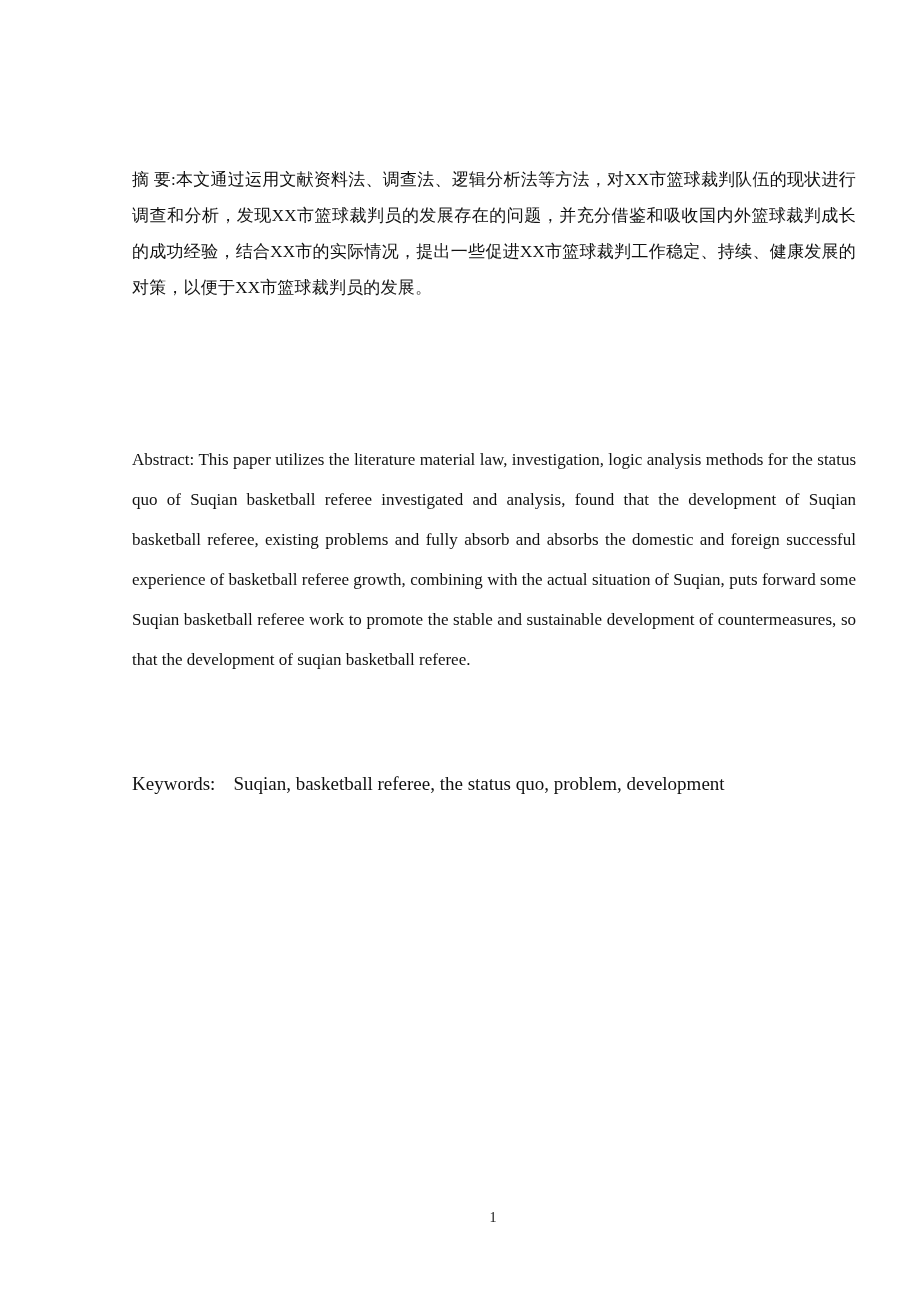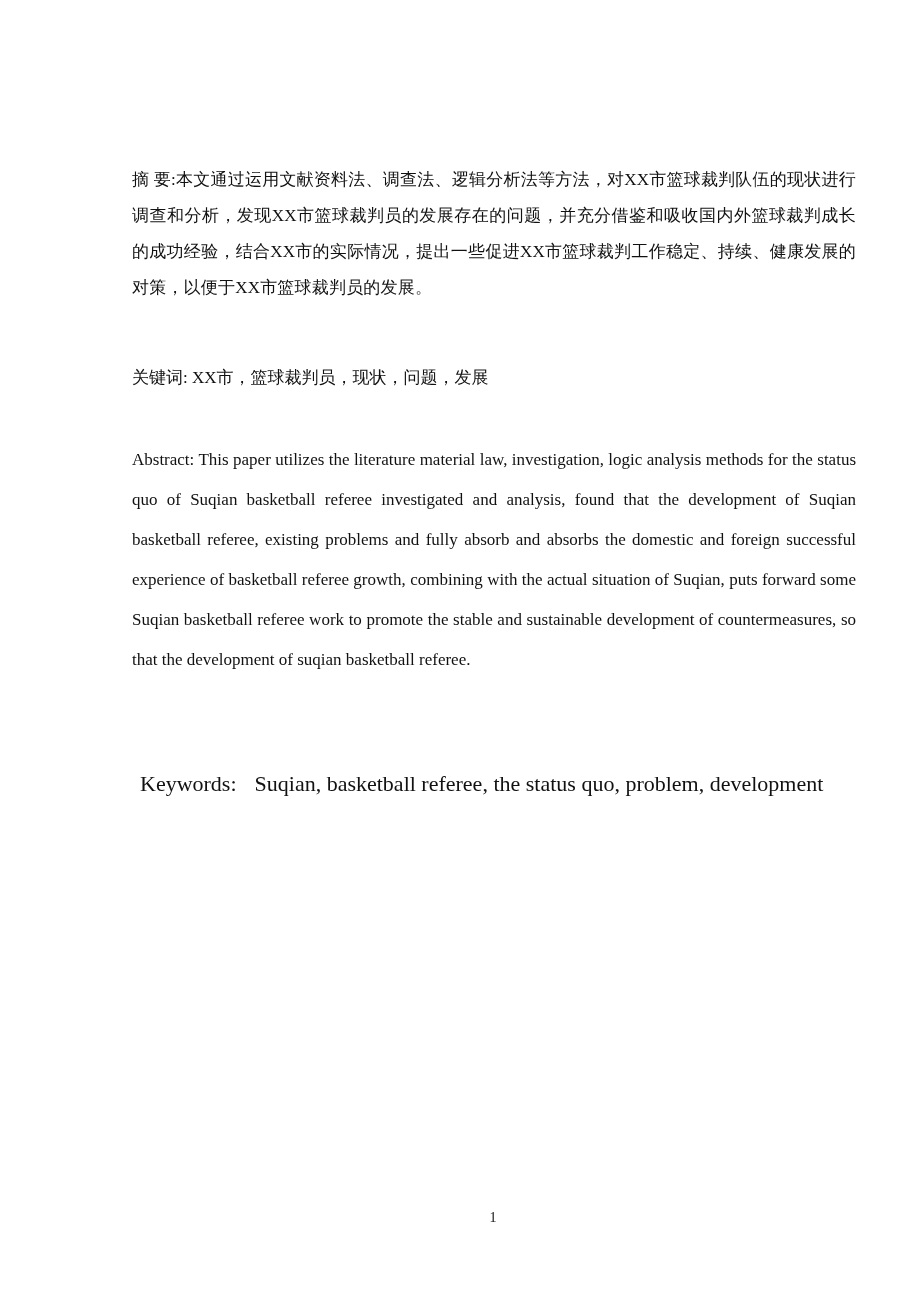--- a/index.html
+++ b/index.html
@@ -51,23 +51,22 @@
       font-size: 17px;
       line-height: 40px;
       text-align: justify;
       text-align-last: left;
     }
     .en-keywords {
       position: absolute;
       left: 132px;
       top: 770px;
       width: 724px;
-      font-size: 22px;
+      font-size: 19px;
       line-height: 28px;
-      margin-left: 8px;
     }
     .en-keywords .kw-gap {
       display: inline-block;
       width: 18px;
     }
     .page-number {
       position: absolute;
       left: 0;
       top: 1208px;
       width: 986px;
@@ -78,23 +77,20 @@
   </style>
 </head>
 <body>
 
 <div class="page">
 
   <div class="cn-abstract">
     <span class="label-bold">摘 要:</span><span>本文通过运用文献资料法、调查法、逻辑分析法等方法，对XX市篮球裁判队伍的现状进行调查和分析，发现XX市篮球裁判员的发展存在的问题，并充分借鉴和吸收国内外篮球裁判成长的成功经验，结合XX市的实际情况，提出一些促进XX市篮球裁判工作稳定、持续、健康发展的对策，以便于XX市篮球裁判员的发展。</span>
   </div>
 
-  <div class="cn-keywords">
-    <span class="label-bold">关键词:</span><span> XX市，篮球裁判员，现状，问题，发展</span>
-  </div>
 
   <div class="en-abstract">
     <span class="label-bold">Abstract:</span><span> This paper utilizes the literature material law, investigation, logic analysis methods for the status quo of Suqian basketball referee investigated and analysis, found that the development of Suqian basketball referee, existing problems and fully absorb and absorbs the domestic and foreign successful experience of basketball referee growth, combining with the actual situation of Suqian, puts forward some Suqian basketball referee work to promote the stable and sustainable development of countermeasures, so that the development of suqian basketball referee.</span>
   </div>
 
   <div class="en-keywords">
     <span class="label-bold">Keywords:</span><span class="kw-gap"></span><span>Suqian, basketball referee, the status quo, problem, development</span>
   </div>
 
   <div class="page-number">1</div>

